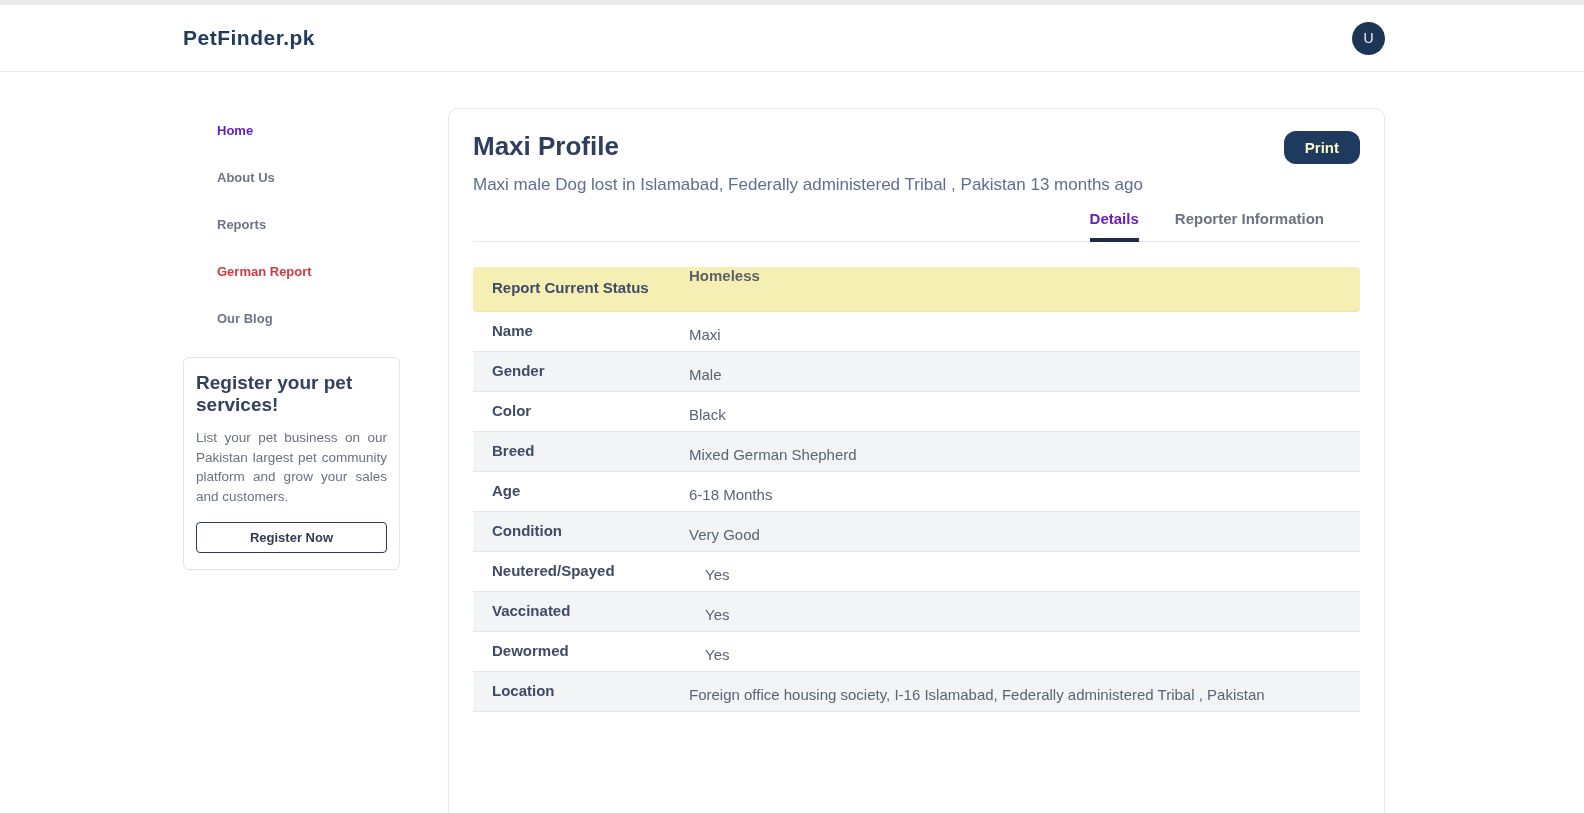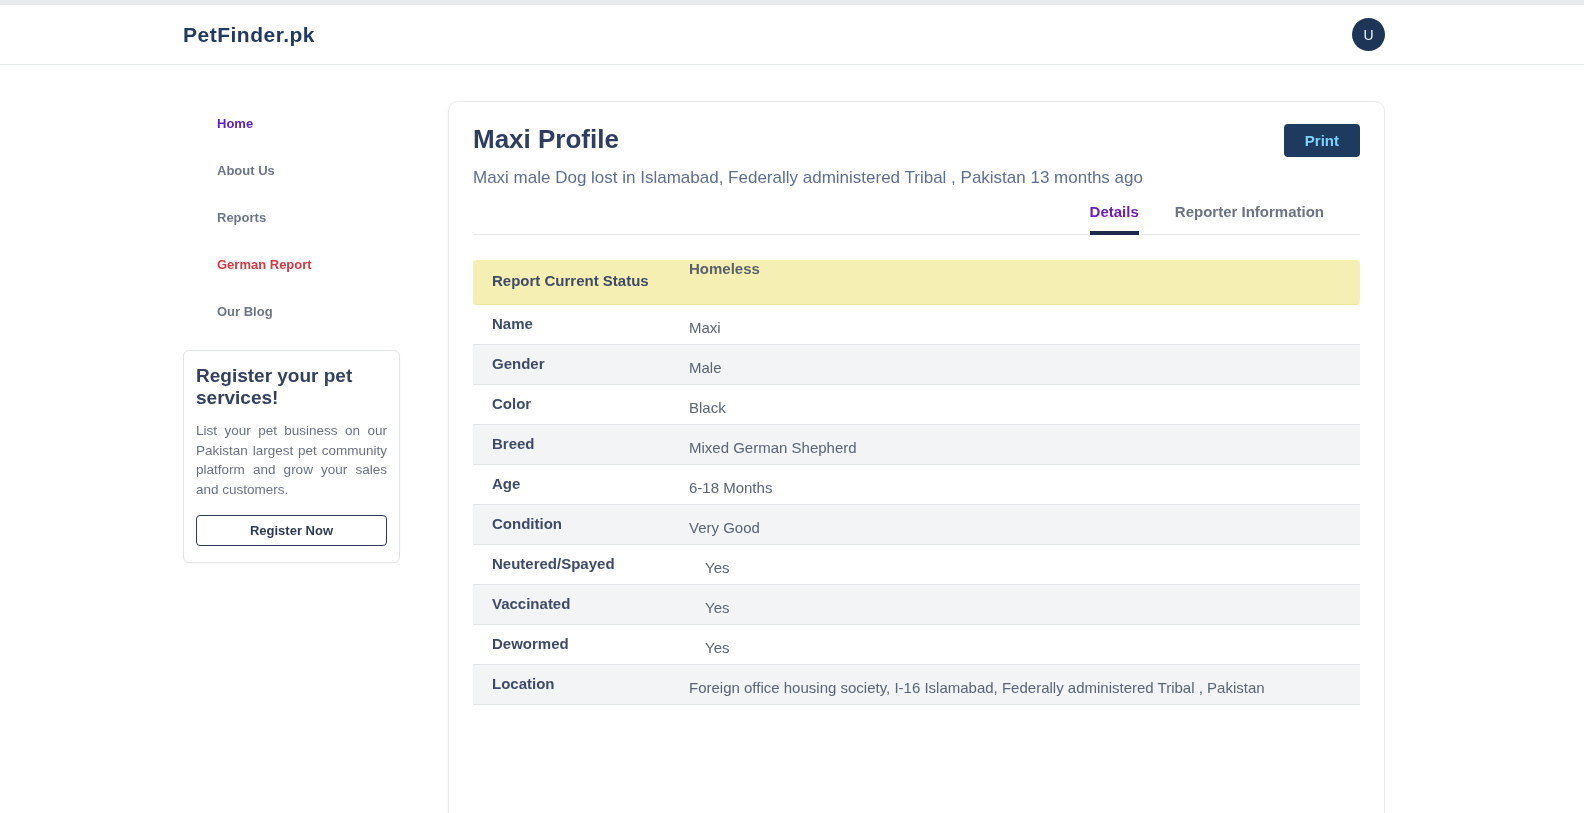--- a/index.html
+++ b/index.html
@@ -2,21 +2,21 @@
 <html><head>
 <meta charset="utf-8">
 <style>
   * { margin: 0; padding: 0; box-sizing: border-box; }
   html, body { width: 1584px; height: 813px; overflow: hidden; background: #ffffff;
     font-family: "Liberation Sans", sans-serif; }
 
   .top-strip { height: 5px; background: #e9eaec; width: 100%; }
 
   
-  .navbar { height: 60px; background: #ffffff; border-bottom: 1px solid #e7e8ea;
+  .navbar { height: 67px; background: #ffffff; border-bottom: 1px solid #e7e8ea;
     display: flex; align-items: center; justify-content: space-between;
     padding-left: 183px; padding-right: 199px; }
   .brand { font-size: 21px; font-weight: bold; color: #223a5e; letter-spacing: 0.5px; cursor: pointer; }
   .avatar { width: 33px; height: 33px; border-radius: 50%; background: #1d3557;
     color: #f1f5f9; font-size: 14px; display: flex; align-items: center;
     justify-content: center; cursor: pointer; }
 
   
   .layout { display: flex; padding: 36px 199px 0 183px; align-items: flex-start; }
 
@@ -37,21 +37,21 @@
   .promo-btn { display: block; width: 100%; background: #ffffff; border: 1px solid #2f3b52;
     border-radius: 4px; padding: 7px 0; font-family: "Liberation Sans", sans-serif;
     font-size: 13px; font-weight: bold; color: #2f3b52; text-align: center; cursor: pointer; }
 
   
   .main-card { flex: 1; margin-left: 48px; background: #ffffff; border: 1px solid #e8e9eb;
     border-radius: 10px; box-shadow: 0 1px 3px rgba(0,0,0,0.04);
     padding: 22px 24px 24px 24px; position: relative; min-height: 900px; }
   .page-title { font-size: 26px; font-weight: bold; color: #2f3e5e; }
   .print-btn { position: absolute; top: 22px; right: 24px; background: #1e3a5f;
-    color: #7dd3fc; border: none; border-radius: 4px; padding: 8px 21px;
+    color: #fef9c3; border: none; border-radius: 12px; padding: 8px 21px;
     font-family: "Liberation Sans", sans-serif; font-size: 15px; font-weight: bold; cursor: pointer; }
   .subtitle { margin-top: 13px; font-size: 17px; color: #5f6f8f; }
 
   .age-banner { margin-top: 21px; background: #f1f2f3; border-radius: 6px;
     padding: 19px 20px; font-size: 15px; color: #4d5562; }
 
   
   .tabs { margin-top: 15px; border-bottom: 1px solid #e7e8ea; display: flex; justify-content: flex-end; }
   .tab { font-size: 15px; font-weight: bold; color: #6b7280; padding-bottom: 11px;
     margin-bottom: -1px; margin-right: 36px; cursor: pointer; border-bottom: 4px solid transparent; }

